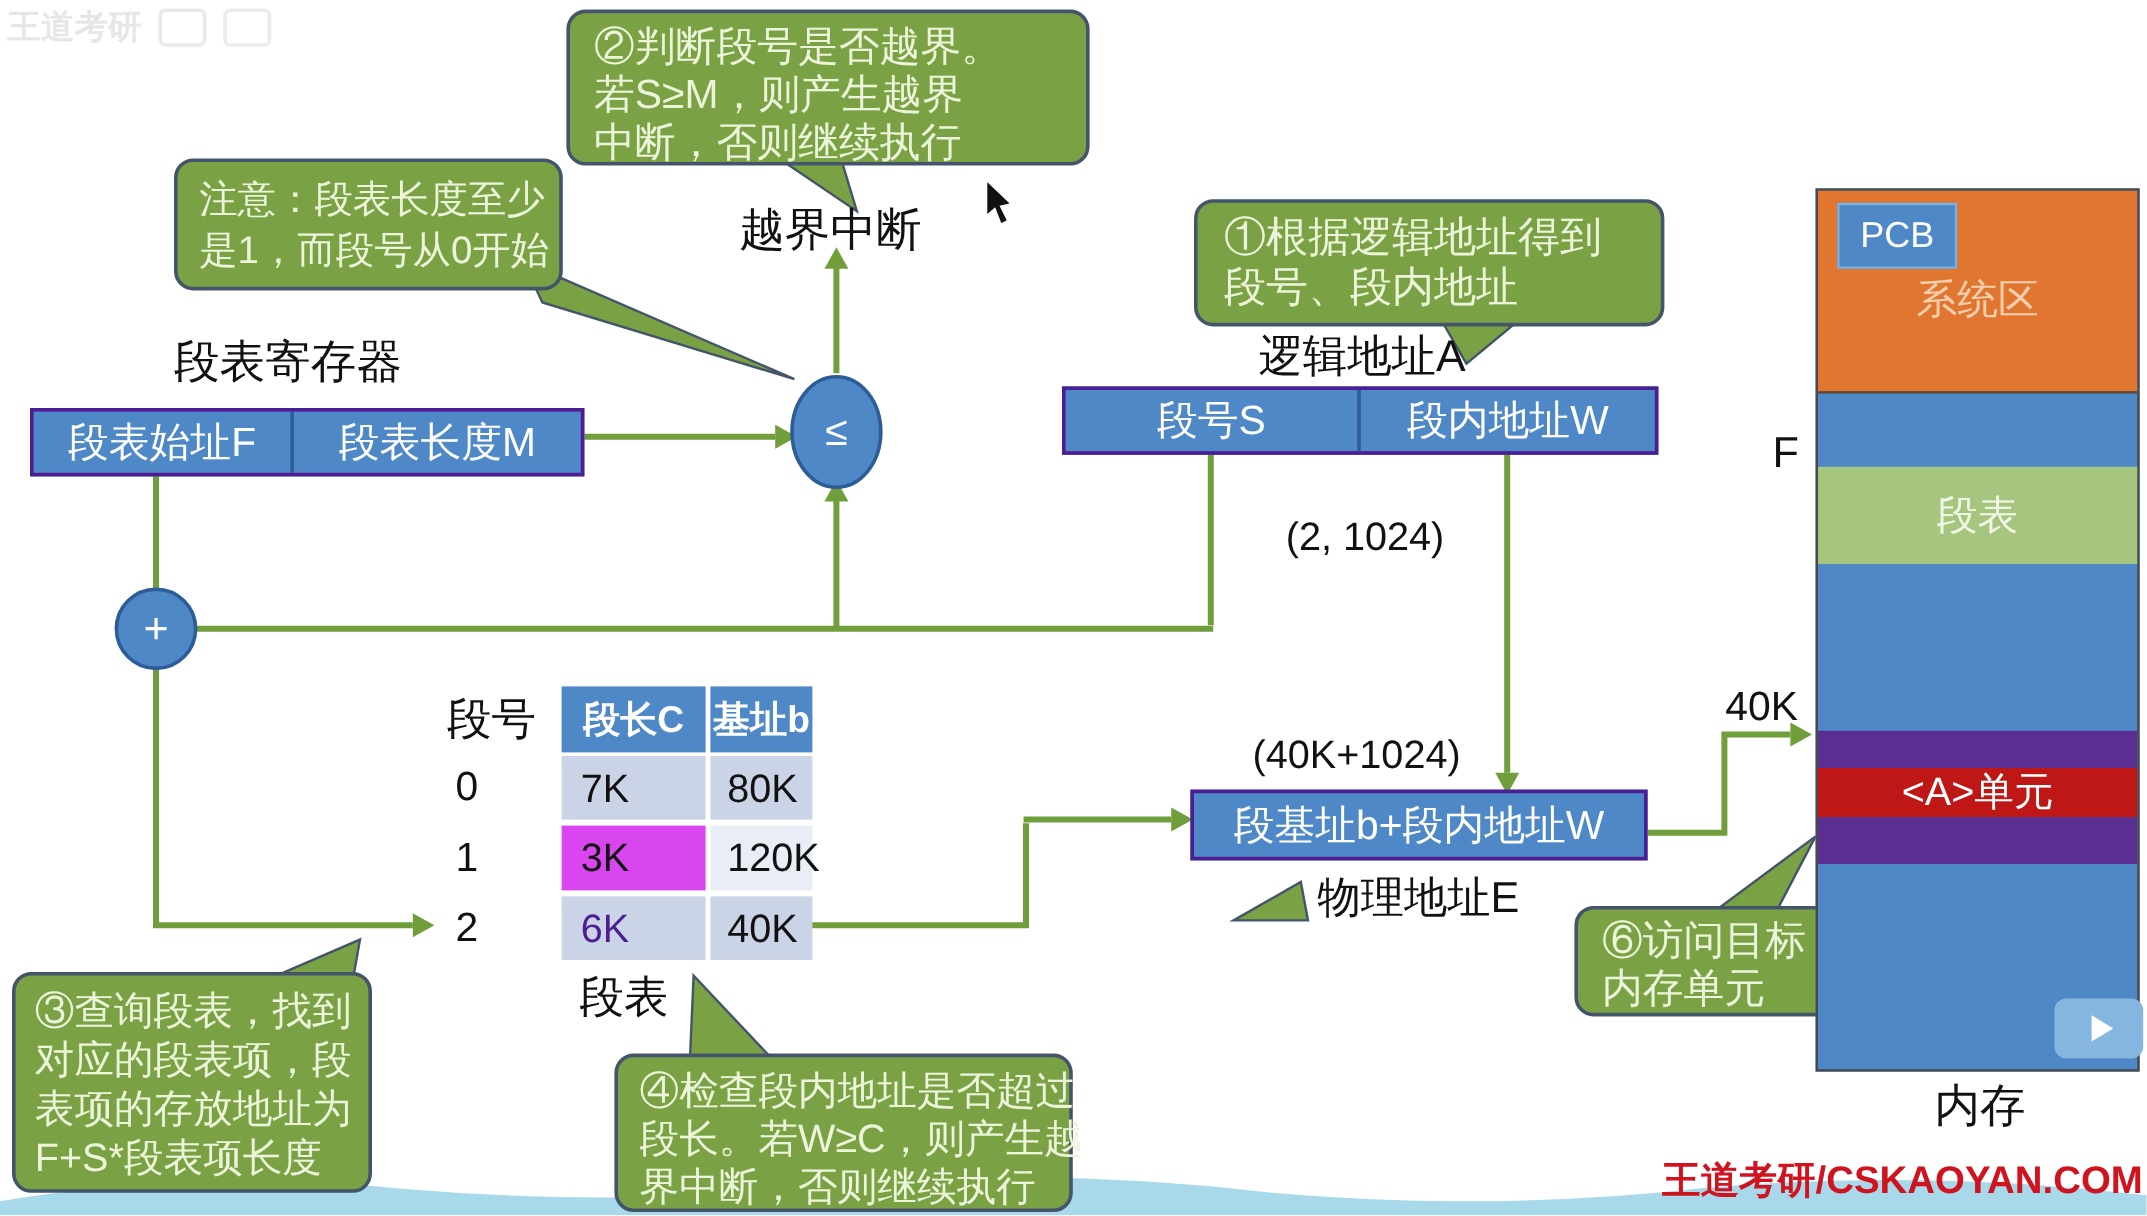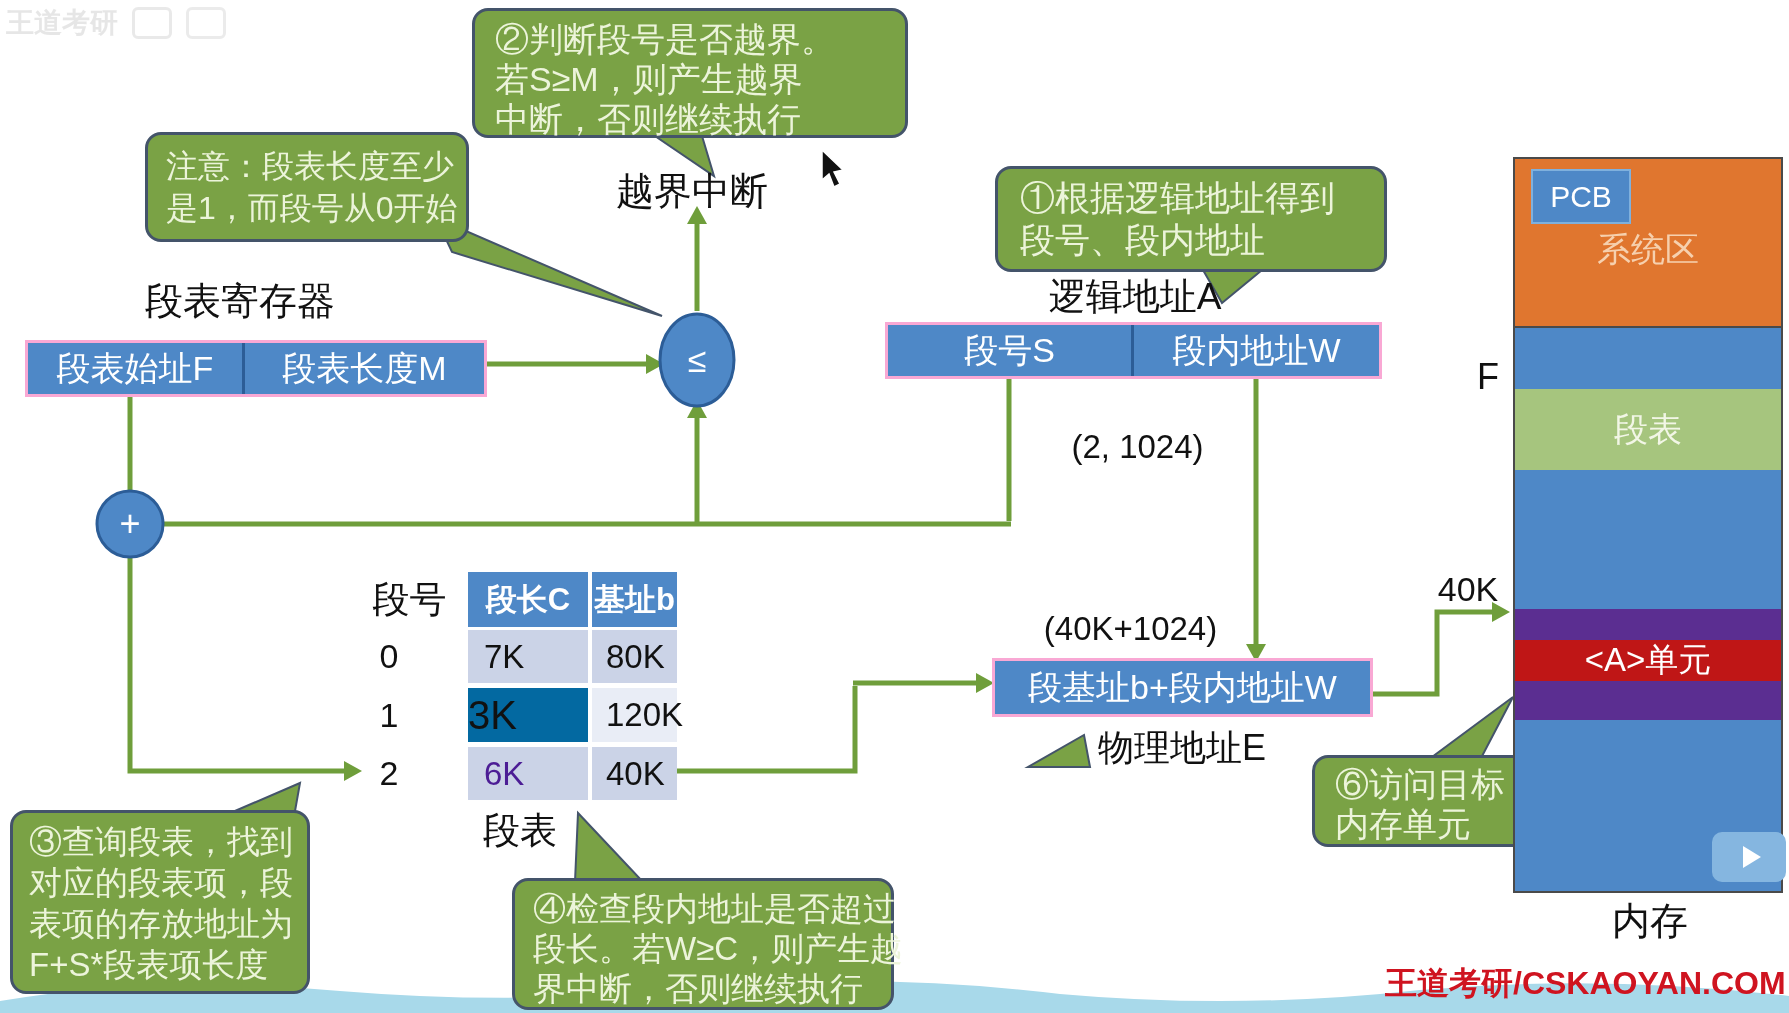--- a/index.html
+++ b/index.html
@@ -3,21 +3,21 @@
 <meta charset="utf-8">
 <style>
   html,body{margin:0;padding:0;background:#fff;}
   #stage{position:relative;width:1789px;height:1013px;overflow:hidden;background:#ffffff;
          font-family:"Liberation Sans",sans-serif;}
   .abs{position:absolute;}
   .bubble{position:absolute;background:#7aa245;border:3px solid #44546a;border-radius:16px;
           color:#ecf4da;box-sizing:border-box;z-index:3;}
   .bubble .ln{white-space:nowrap;}
   .blkline{color:#111;white-space:nowrap;z-index:3;}
-  .bluebox{position:absolute;display:flex;background:#4e88c7;border:3px solid #f9a8d4;
+  .bluebox{position:absolute;display:flex;background:#4e88c7;border:3px solid #4c1d95;
            box-sizing:border-box;color:#fff;z-index:3;}
   .bluebox .cell{flex:none;display:flex;align-items:center;justify-content:center;
                  font-size:34px;color:#fff;}
   .tcell{position:absolute;box-sizing:border-box;display:flex;align-items:center;z-index:3;}
   .memsec{position:absolute;left:0;width:100%;box-sizing:border-box;display:flex;
           align-items:center;justify-content:center;}
   svg{position:absolute;left:0;top:0;z-index:2;}
   .txtc{display:flex;align-items:center;justify-content:center;text-align:center;}
 </style>
 </head>
@@ -112,21 +112,21 @@
 
   <div class="abs blkline txtc" style="left:362px;top:575px;width:95px;font-size:37px;">段号</div>
   <div class="tcell" style="left:468px;top:572px;width:120px;height:55px;background:#4e88c7;color:#fff;font-weight:bold;font-size:31px;justify-content:center;">段长C</div>
   <div class="tcell" style="left:592px;top:572px;width:85px;height:55px;background:#4e88c7;color:#fff;font-weight:bold;font-size:31px;justify-content:center;">基址b</div>
 
   <div class="tcell txtc" style="left:354px;top:630px;width:70px;height:53px;color:#111;font-size:34px;justify-content:center;">0</div>
   <div class="tcell" style="left:468px;top:630px;width:120px;height:53px;background:#cbd3e7;color:#111;font-size:33px;padding-left:16px;">7K</div>
   <div class="tcell" style="left:592px;top:630px;width:85px;height:53px;background:#cbd3e7;color:#111;font-size:33px;padding-left:14px;">80K</div>
 
   <div class="tcell txtc" style="left:354px;top:688px;width:70px;height:54px;color:#111;font-size:34px;justify-content:center;">1</div>
-  <div class="tcell" style="left:468px;top:688px;width:120px;height:54px;background:#0369a1;color:#111;font-size:40px;padding-left:0;">3K</div>
+  <div class="tcell" style="left:468px;top:688px;width:120px;height:54px;background:#d946ef;color:#111;font-size:33px;padding-left:16px;">3K</div>
   <div class="tcell" style="left:592px;top:688px;width:85px;height:54px;background:#e9edf6;color:#111;font-size:33px;padding-left:14px;">120K</div>
 
   <div class="tcell txtc" style="left:354px;top:747px;width:70px;height:53px;color:#111;font-size:34px;justify-content:center;">2</div>
   <div class="tcell" style="left:468px;top:747px;width:120px;height:53px;background:#cbd3e7;color:#4c1d95;font-size:33px;padding-left:16px;">6K</div>
   <div class="tcell" style="left:592px;top:747px;width:85px;height:53px;background:#cbd3e7;color:#111;font-size:33px;padding-left:14px;">40K</div>
 
   <div class="abs blkline txtc" style="left:470px;top:806px;width:100px;font-size:37px;">段表</div>
 
   <div class="bubble" style="left:10px;top:810px;width:300px;height:184px;padding:8px 0 0 16px;font-size:33px;line-height:41px;">
     <div class="ln">③查询段表，找到</div>

